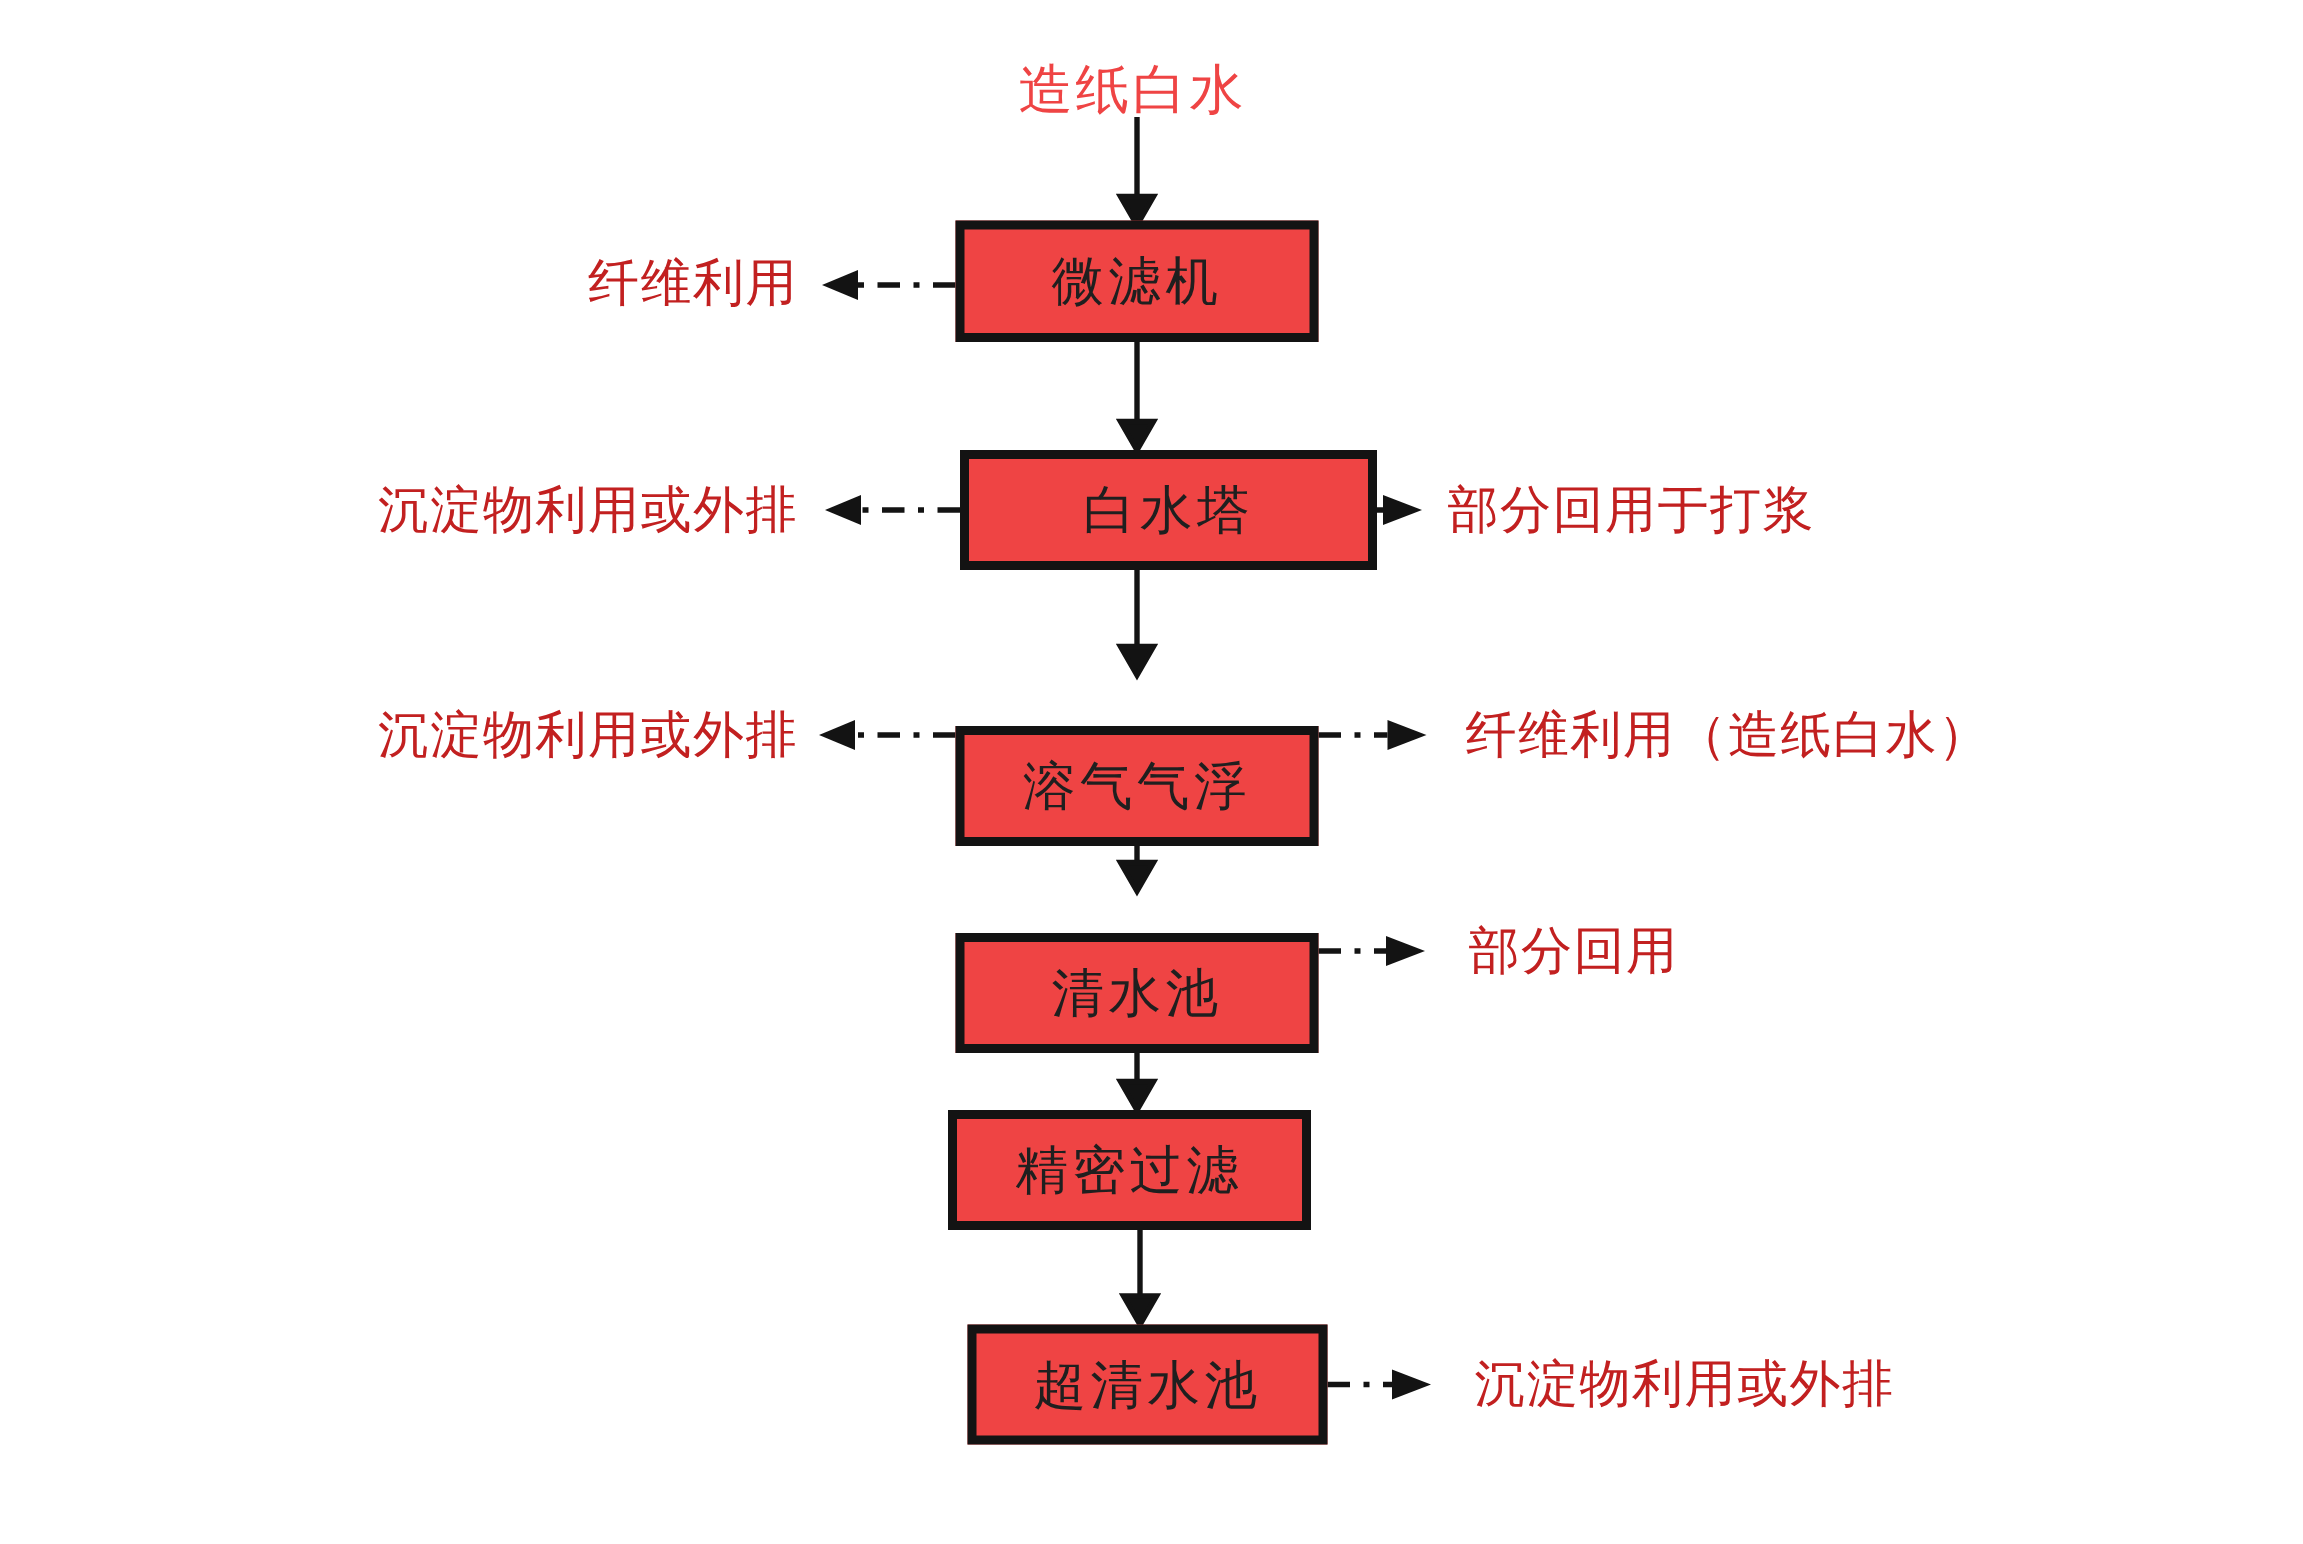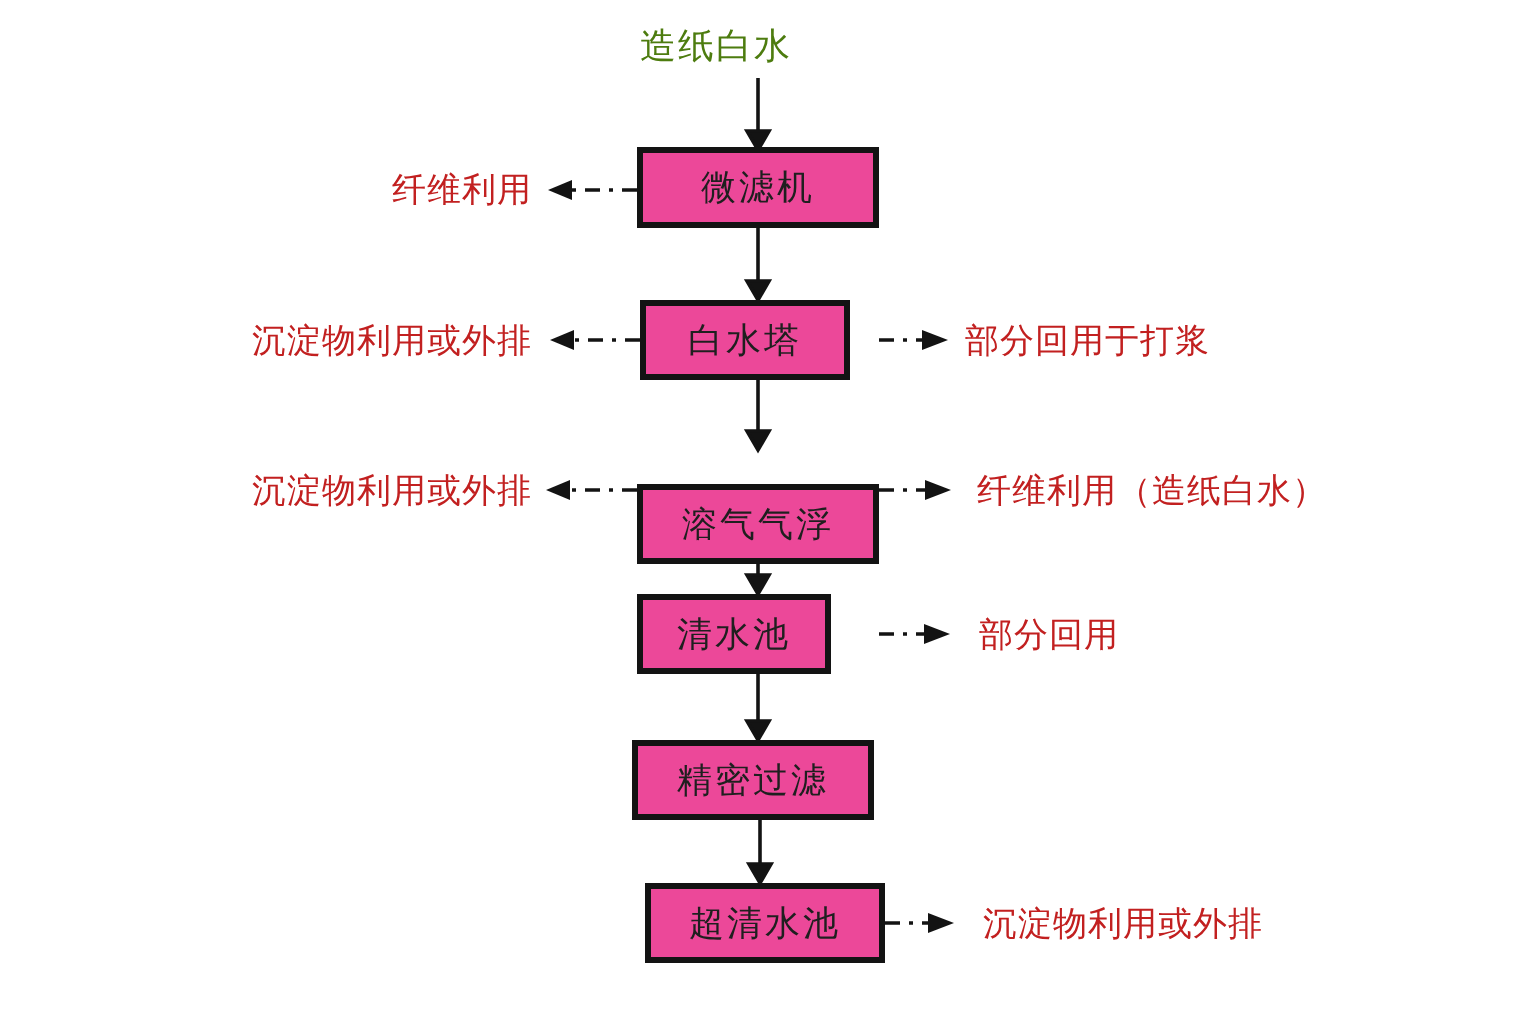--- a/index.html
+++ b/index.html
@@ -18,45 +18,46 @@
   .arrow-layer {
     position: absolute;
     left: 0;
     top: 0;
     width: 1535px;
     height: 1029px;
   }
   .diagram-title {
     position: absolute;
     left: 640px;
-    top: 22px;
+    top: 36px;
     width: 230px;
+    text-align: center;
     font-size: 36px;
     font-weight: 500;
-    color: #4d7c0f;
+    color: #ef4444;
     letter-spacing: 2px;
     white-space: nowrap;
   }
   .node {
     position: absolute;
     box-sizing: border-box;
     border: 6px solid #131313;
-    background: #ec4899;
+    background: #ef4444;
     display: flex;
     align-items: center;
     justify-content: center;
     font-size: 35px;
     color: #1f1f1f;
     letter-spacing: 3px;
     white-space: nowrap;
   }
   .node-1 { left: 637px; top: 147px; width: 242px; height: 81px; }
-  .node-2 { left: 640px; top: 300px; width: 210px; height: 80px; }
+  .node-2 { left: 640px; top: 300px; width: 278px; height: 80px; }
   .node-3 { left: 637px; top: 450px; width: 242px; height: 80px; margin-top: 34px; }
-  .node-4 { left: 637px; top: 594px; width: 194px; height: 80px; }
+  .node-4 { left: 637px; top: 622px; width: 242px; height: 80px; }
   .node-5 { left: 632px; top: 740px; width: 242px; height: 80px; }
   .node-6 { left: 645px; top: 883px; width: 240px; height: 80px; }
   .side-label {
     position: absolute;
     font-size: 34px;
     color: #c22020;
     letter-spacing: 1px;
     white-space: nowrap;
     line-height: 38px;
   }

